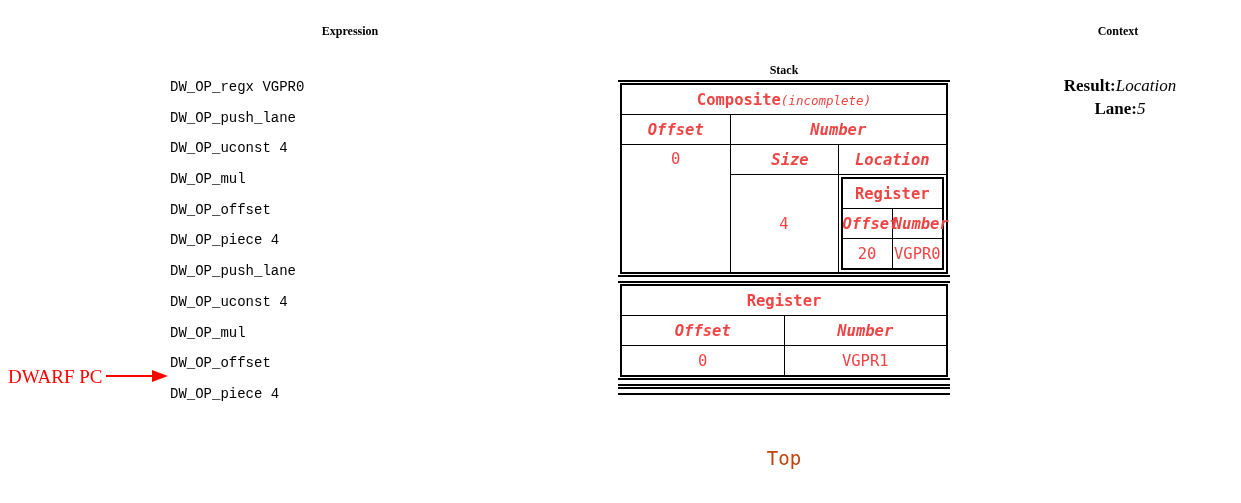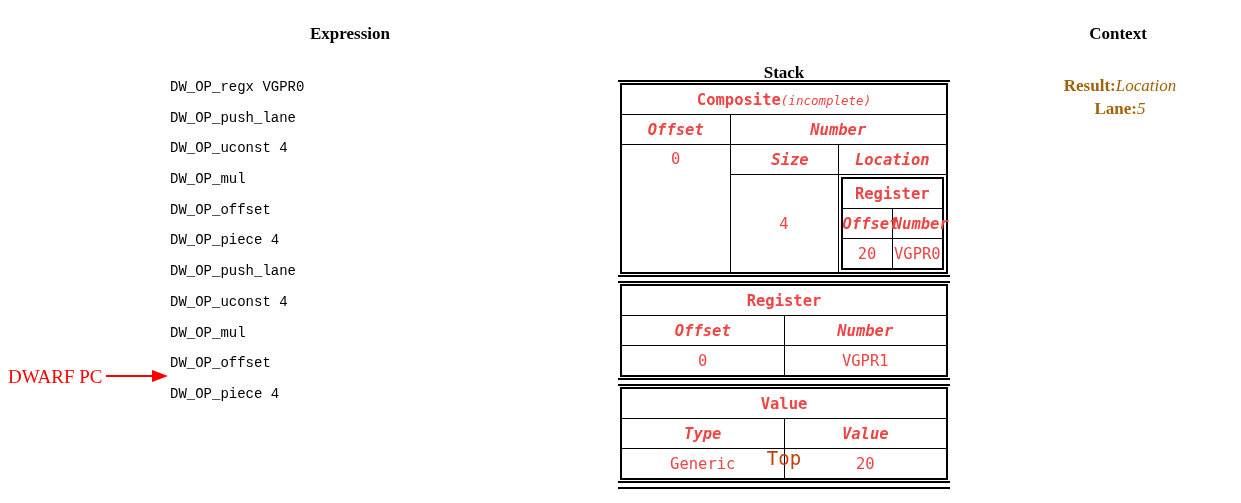--- a/index.html
+++ b/index.html
@@ -5,21 +5,21 @@
   html,body{margin:0;padding:0;}
   body{
     width:1241px;height:503px;position:relative;
     background:#ffffff;
     font-family:"Liberation Serif", serif;
     overflow:hidden;
   }
   .heading{
     position:absolute;
     font-family:"Liberation Serif", serif;
-    font-weight:bold;font-size:17px;color:#000;
+    font-weight:bold;font-size:12px;color:#000;
     text-align:center;white-space:nowrap;
   }
   
   #expr-list{
     position:absolute;left:170px;top:72px;
     font-family:Liberation Mono, monospace;
     font-size:14px;color:#000;
   }
   .expr-line{height:30.7px;line-height:30.7px;white-space:pre;}
   #pc-marker{
@@ -50,21 +50,21 @@
   .red{color:#ff0000;}
   .innerbox{border:2px solid #000;margin:2px;}
   #top-label{
     position:absolute;left:618px;top:447px;width:332px;text-align:center;
     font-family:"DejaVu Sans Mono","Liberation Mono",monospace;
     font-size:19px;color:#c2410c;
   }
   
   #context-body{
     position:absolute;left:1010px;top:74px;width:220px;text-align:center;
-    font-family:"Liberation Serif",serif;font-size:17px;color:#a16207;
+    font-family:"Liberation Serif",serif;font-size:17px;color:#000000;
     line-height:23px;
   }
   .ctx-key{font-weight:bold;}
   .ctx-val{font-style:italic;}
 </style>
 </head>
 <body>
 
 <div class="heading" style="left:260px;top:24px;width:180px;">Expression</div>
 <div class="heading" style="left:694px;top:24px;width:180px;margin-top:39px;">Stack</div>
@@ -154,37 +154,20 @@
       <tr>
         <td class="noborder-l noborder-b">0</td>
         <td class="noborder-r noborder-b">VGPR1</td>
       </tr>
     </tbody>
       </table>
   </div>
 
   <div class="sep"></div>
 
-  <div class="entry">
-    <table class="tbl">
-      <tbody>
-          <tr>
-        <td class="ttl" colspan="2">Value</td>
-      </tr>
-      <tr>
-        <td class="hdr noborder-l">Type</td>
-        <td class="hdr noborder-r">Value</td>
-      </tr>
-      <tr>
-        <td class="noborder-l noborder-b">Generic</td>
-        <td class="noborder-r noborder-b red">20</td>
-      </tr>
-    </tbody>
-      </table>
-  </div>
 
   <div class="sep"></div>
 </div>
 
 <div id="top-label">Top</div>
 
 <div id="context-body">
   <div>
     <span class="ctx-key">Result:</span><span class="ctx-val">Location</span>
   </div>

